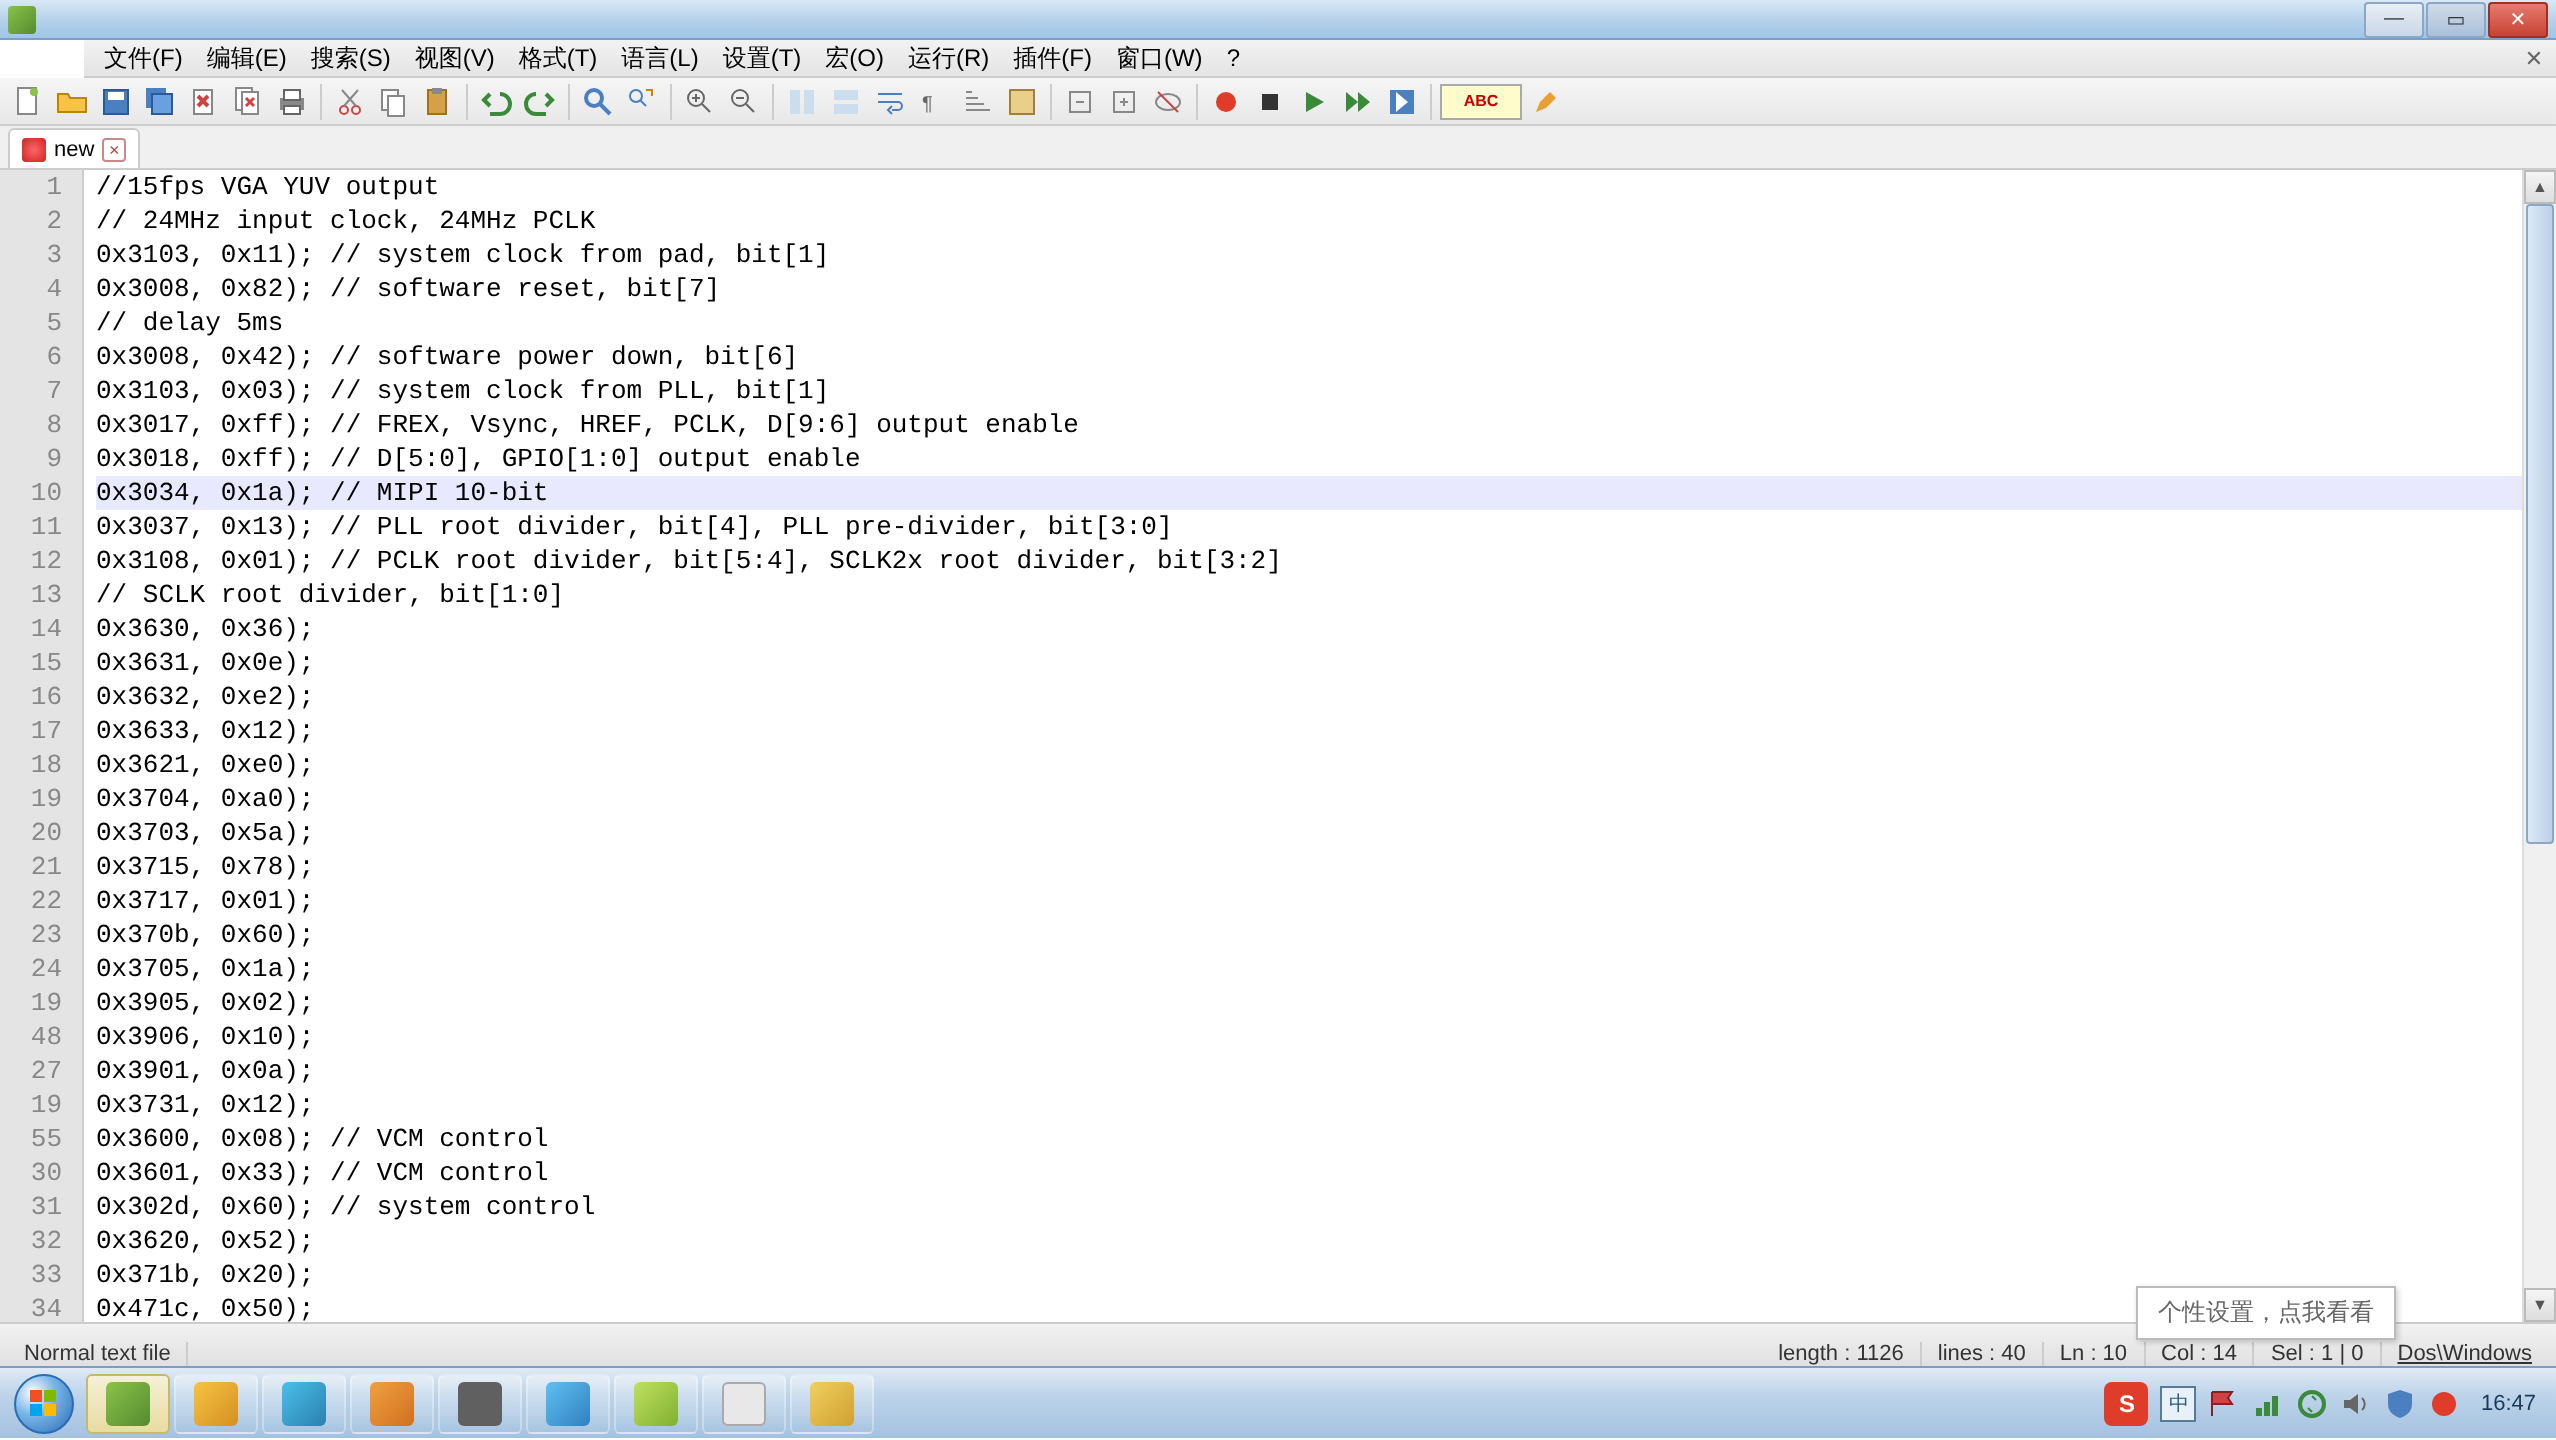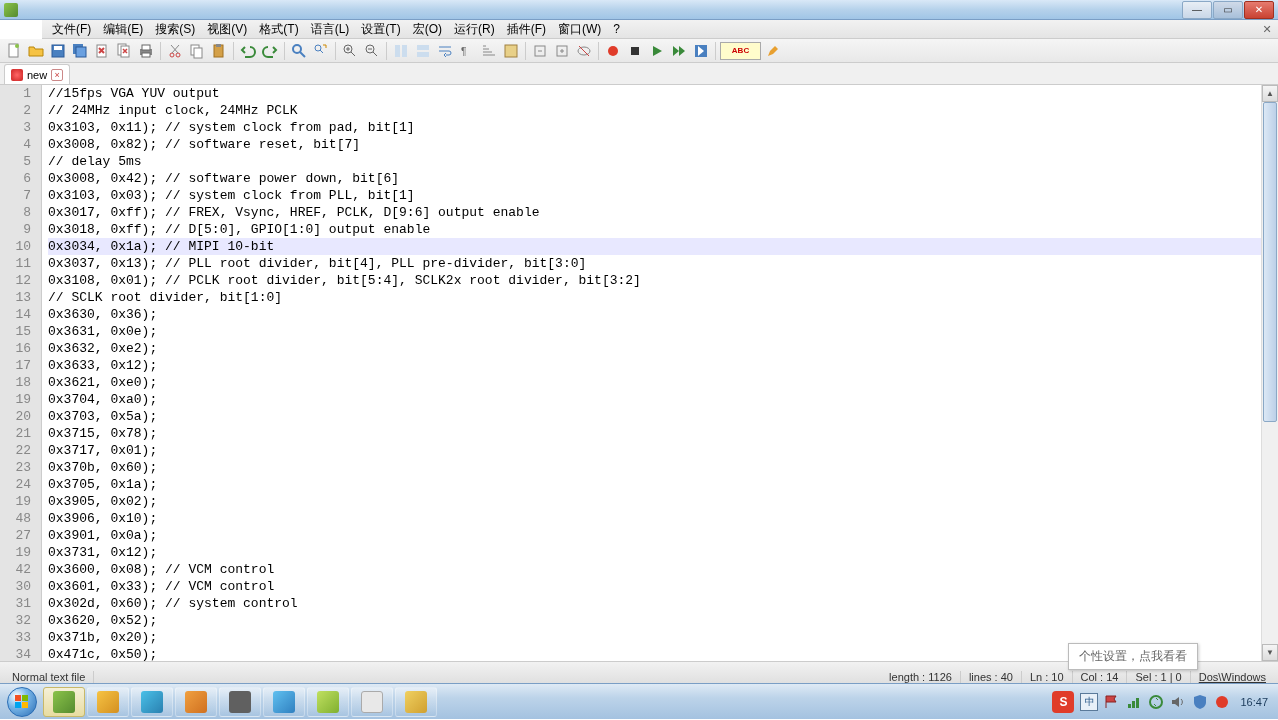--- a/index.html
+++ b/index.html
@@ -467,21 +467,21 @@
       <div class="ln">19</div>
       <div class="ln">20</div>
       <div class="ln">21</div>
       <div class="ln">22</div>
       <div class="ln">23</div>
       <div class="ln">24</div>
       <div class="ln">19</div>
       <div class="ln">48</div>
       <div class="ln">27</div>
       <div class="ln">19</div>
-      <div class="ln">42</div>
+      <div class="ln">55</div>
       <div class="ln">30</div>
       <div class="ln">31</div>
       <div class="ln">32</div>
       <div class="ln">33</div>
       <div class="ln">34</div>
     </div>
   <div class="code" id="code"><div class="line">//15fps VGA YUV output</div><div class="line">// 24MHz input clock, 24MHz PCLK</div><div class="line">0x3103, 0x11); // system clock from pad, bit[1]</div><div class="line">0x3008, 0x82); // software reset, bit[7]</div><div class="line">// delay 5ms</div><div class="line">0x3008, 0x42); // software power down, bit[6]</div><div class="line">0x3103, 0x03); // system clock from PLL, bit[1]</div><div class="line">0x3017, 0xff); // FREX, Vsync, HREF, PCLK, D[9:6] output enable</div><div class="line">0x3018, 0xff); // D[5:0], GPIO[1:0] output enable</div><div class="line active">0x3034, 0x1a); // MIPI 10-bit</div><div class="line">0x3037, 0x13); // PLL root divider, bit[4], PLL pre-divider, bit[3:0]</div><div class="line">0x3108, 0x01); // PCLK root divider, bit[5:4], SCLK2x root divider, bit[3:2]</div><div class="line">// SCLK root divider, bit[1:0]</div><div class="line">0x3630, 0x36);</div><div class="line">0x3631, 0x0e);</div><div class="line">0x3632, 0xe2);</div><div class="line">0x3633, 0x12);</div><div class="line">0x3621, 0xe0);</div><div class="line">0x3704, 0xa0);</div><div class="line">0x3703, 0x5a);</div><div class="line">0x3715, 0x78);</div><div class="line">0x3717, 0x01);</div><div class="line">0x370b, 0x60);</div><div class="line">0x3705, 0x1a);</div><div class="line">0x3905, 0x02);</div><div class="line">0x3906, 0x10);</div><div class="line">0x3901, 0x0a);</div><div class="line">0x3731, 0x12);</div><div class="line">0x3600, 0x08); // VCM control</div><div class="line">0x3601, 0x33); // VCM control</div><div class="line">0x302d, 0x60); // system control</div><div class="line">0x3620, 0x52);</div><div class="line">0x371b, 0x20);</div><div class="line">0x471c, 0x50);</div></div>
   <div class="vscroll">
     <div class="arrow">▲</div>
     <div class="thumb"></div>

